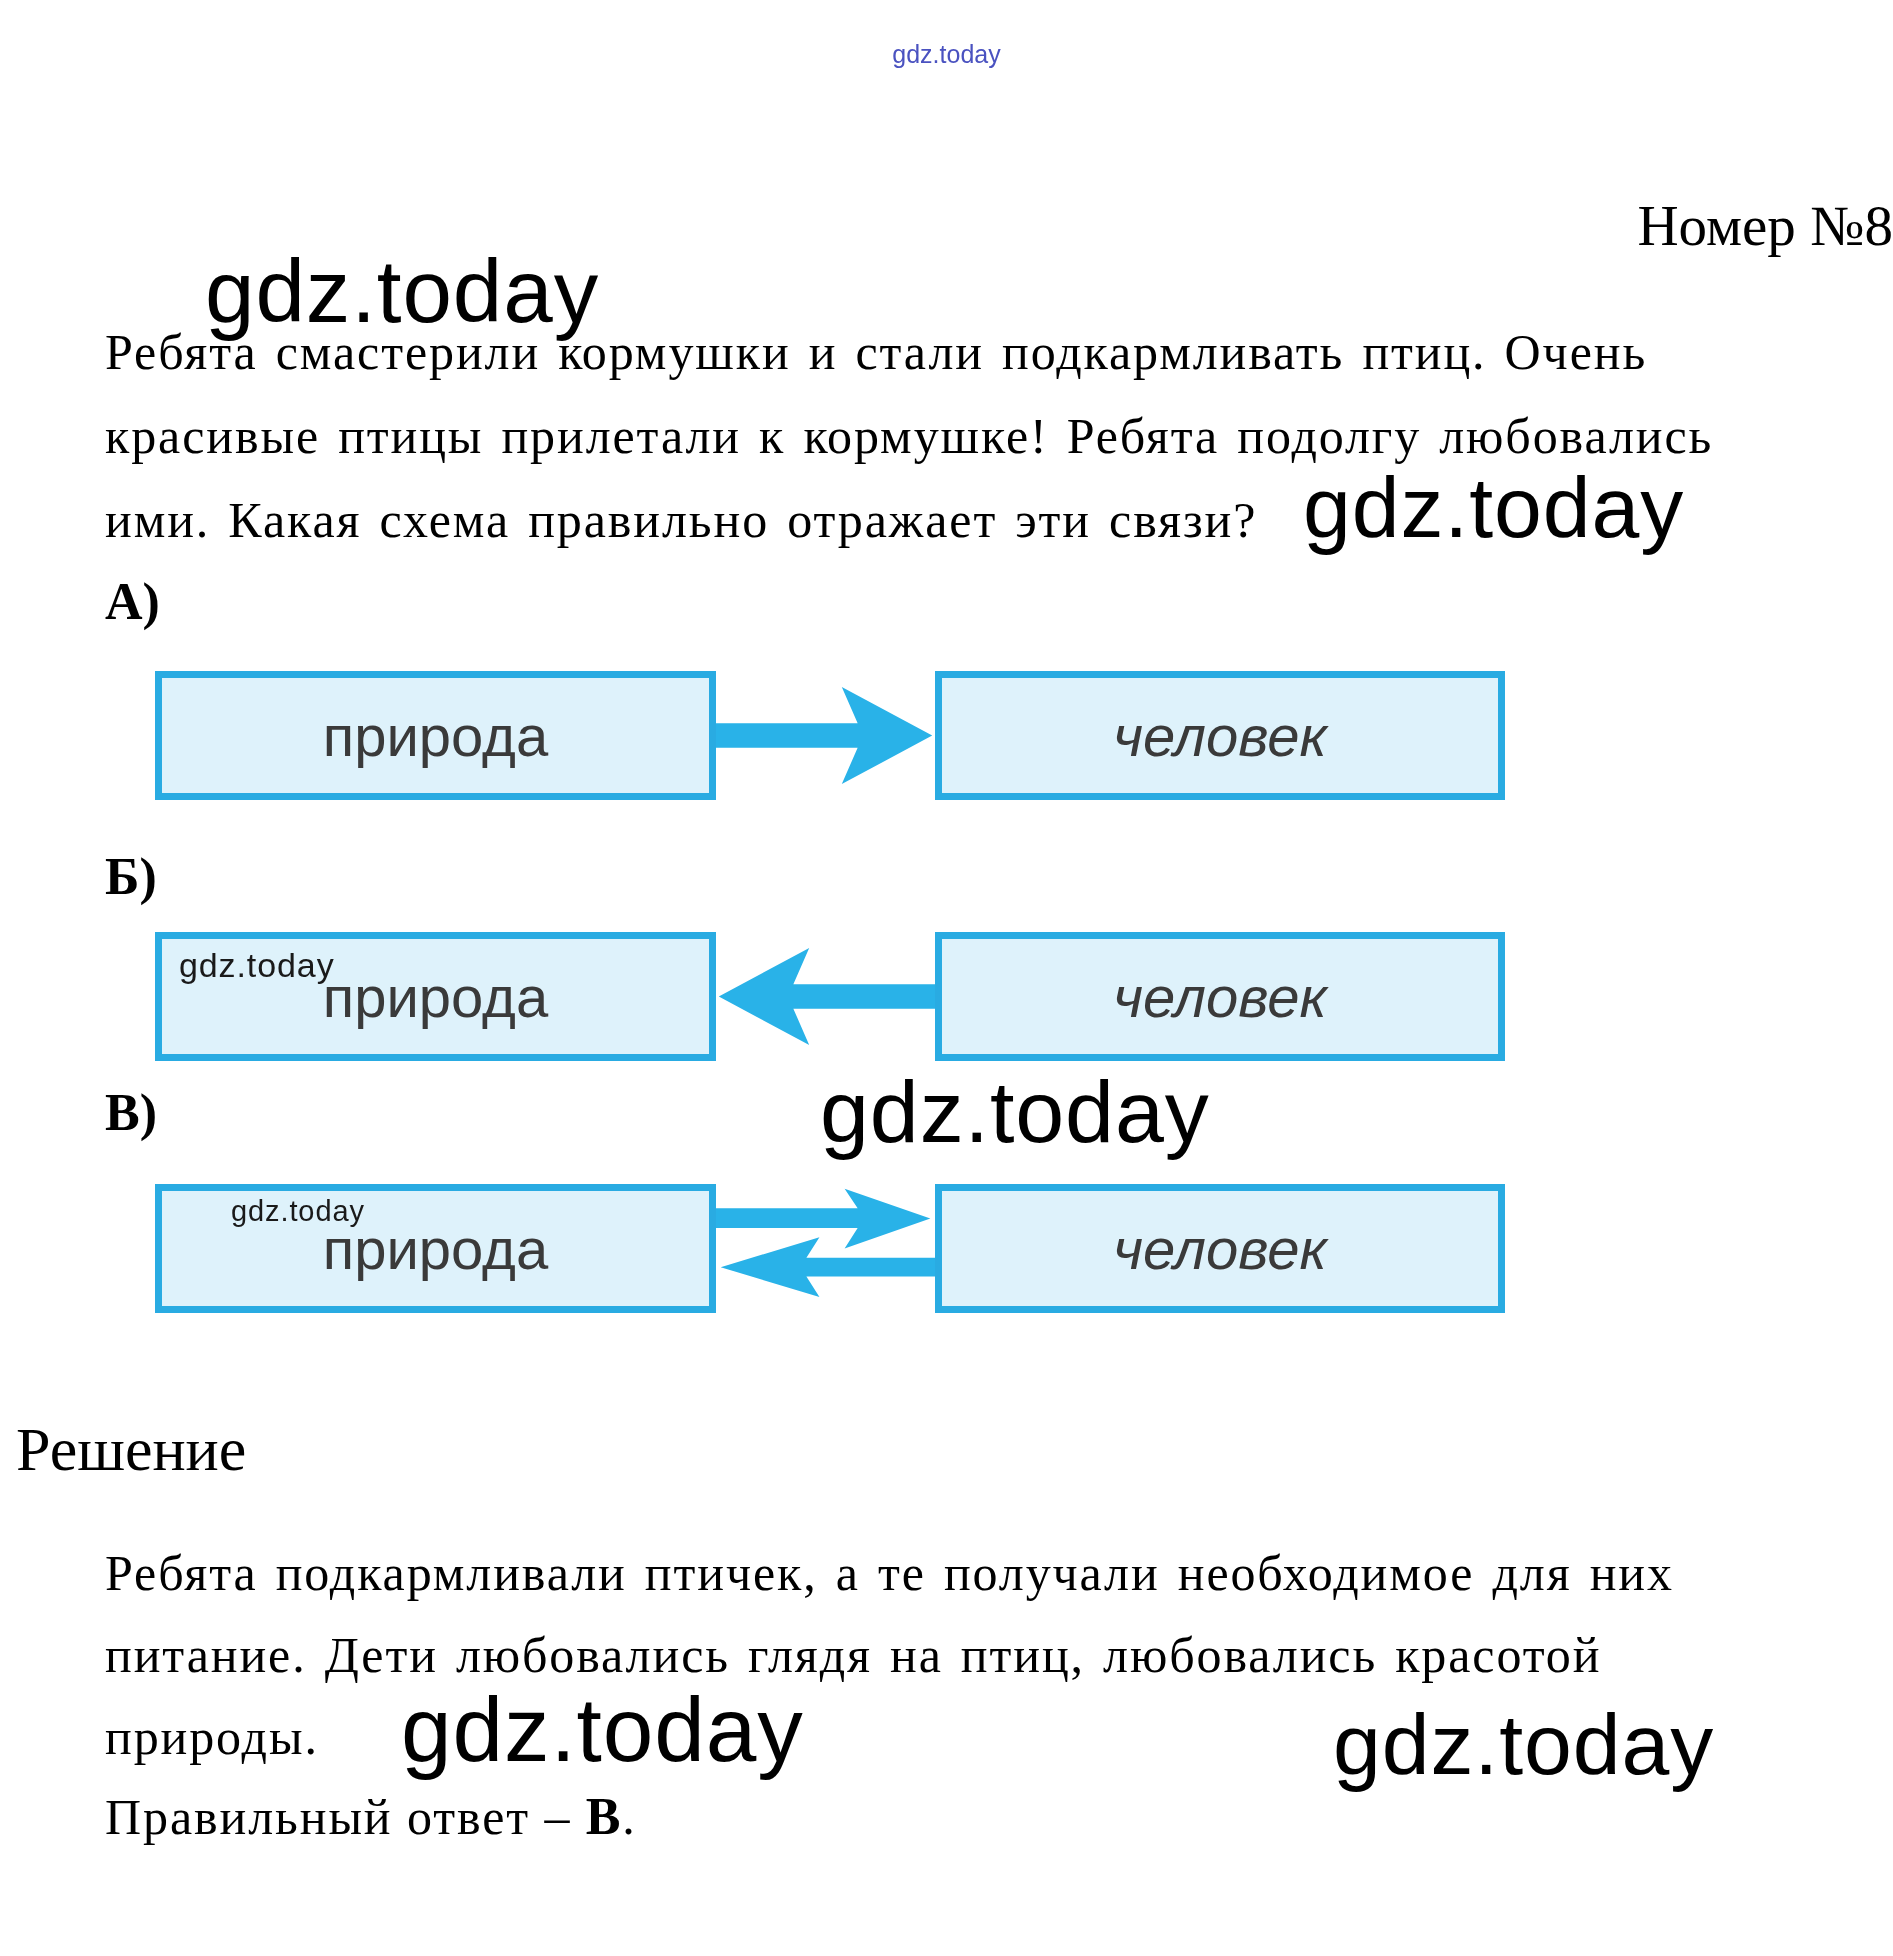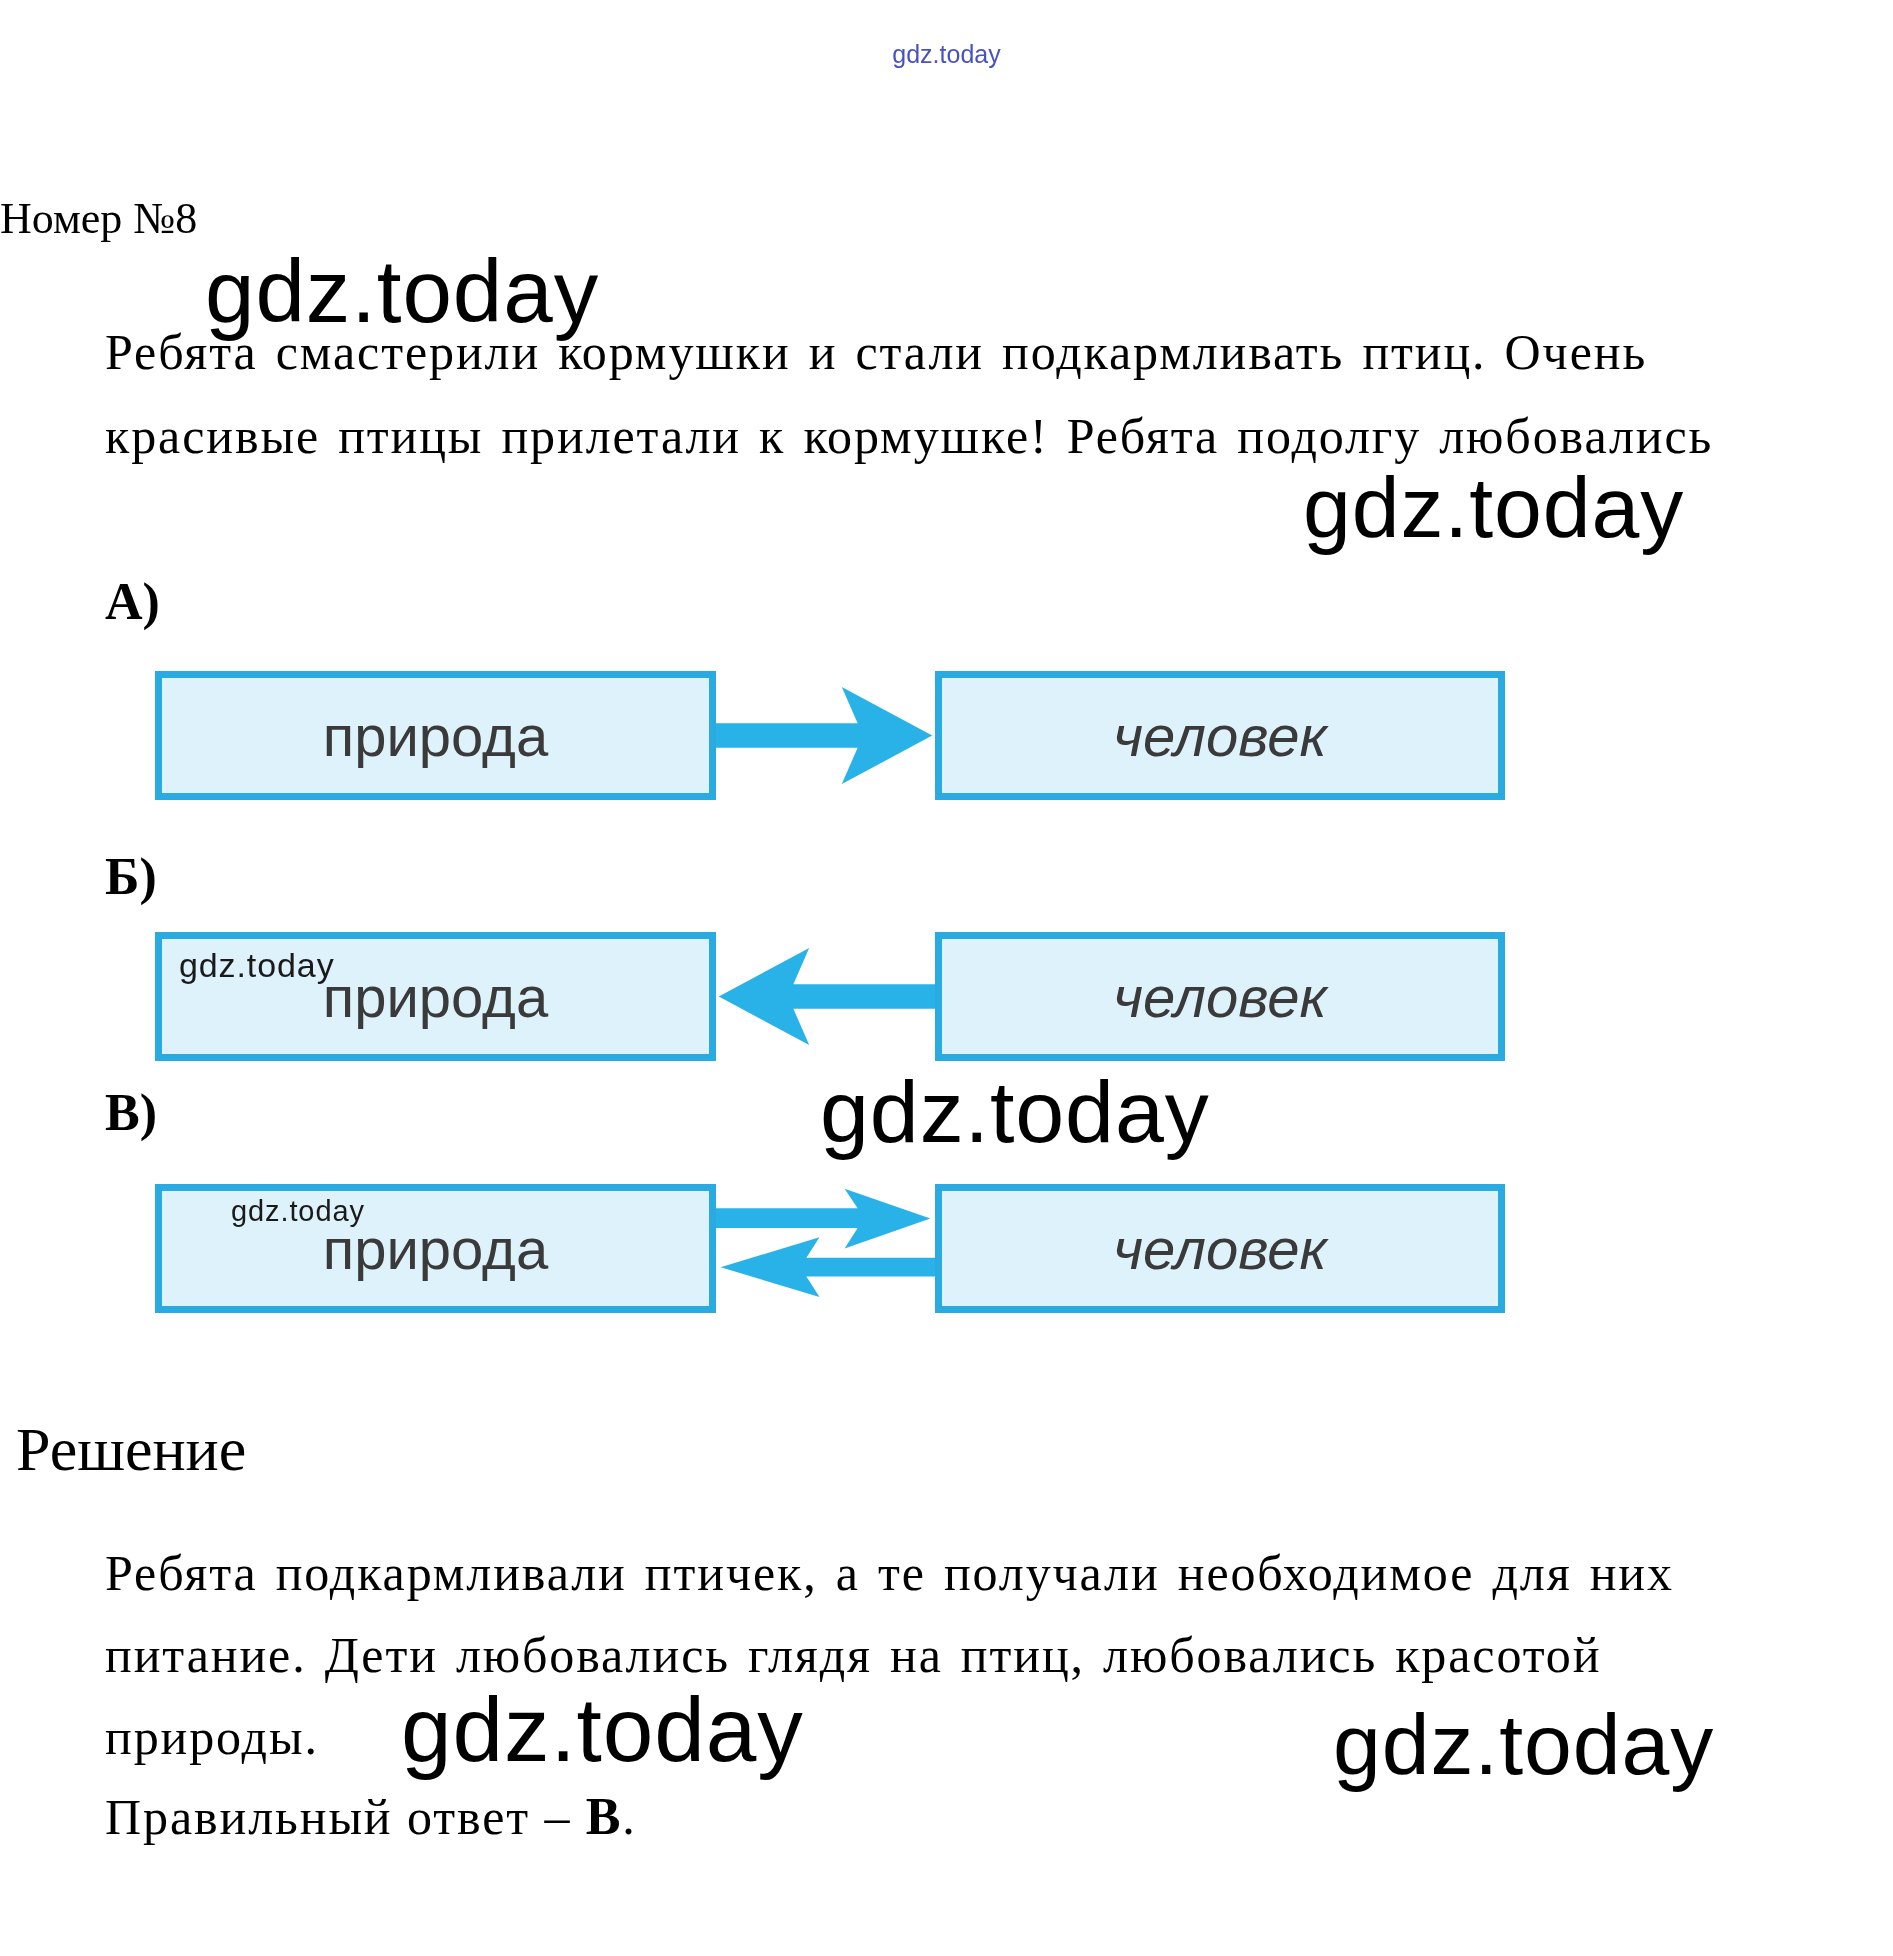--- a/index.html
+++ b/index.html
@@ -17,21 +17,21 @@
     width:1893px;
     height:1957px;
     background:#ffffff;
     overflow:hidden;
     font-family:"Liberation Serif", serif;
     color:var(--text);
     margin-top:40px;
   }
   .title{
     position:absolute; top:157px; left:0; width:100%;
-    text-align:left; font-size:44px; line-height:1;
+    text-align:right; font-size:57px; line-height:1;
     white-space:nowrap;
   }
   .qline, .sline{
     position:absolute; left:105px;
     font-size:50px; line-height:1; letter-spacing:1.9px; word-spacing:3.7px;
     white-space:nowrap;
   }
   .opt-label{
     position:absolute; left:105px;
     font-size:52px; font-weight:bold; line-height:1;
@@ -105,20 +105,21 @@
 
   <div class="wm wm-tiny">gdz.today</div>
 
   <div class="title">Номер №8</div>
 
   <div class="wm wm-1">gdz.today</div>
   <div class="wm wm-2">gdz.today</div>
 
   <div class="qline q2">красивые птицы прилетали к кормушке! Ребята подолгу любовались</div>
   <div class="qline q1">Ребята смастерили кормушки и стали подкармливать птиц. Очень</div>
+  <div class="qline q3">ими. Какая схема правильно отражает эти связи?</div>
 
   <div class="opt-label lbl-a">А)</div>
   <div class="diagram diag-a">
     <div class="box box-left">
       <span>природа</span>
     </div>
     <div class="arrow-gap">
       <svg viewBox="0 0 235 138" preserveAspectRatio="none">
         <polygon points="0,56 152,56 135,17 232,69 135,121 152,82 0,82"></polygon>
       </svg>

